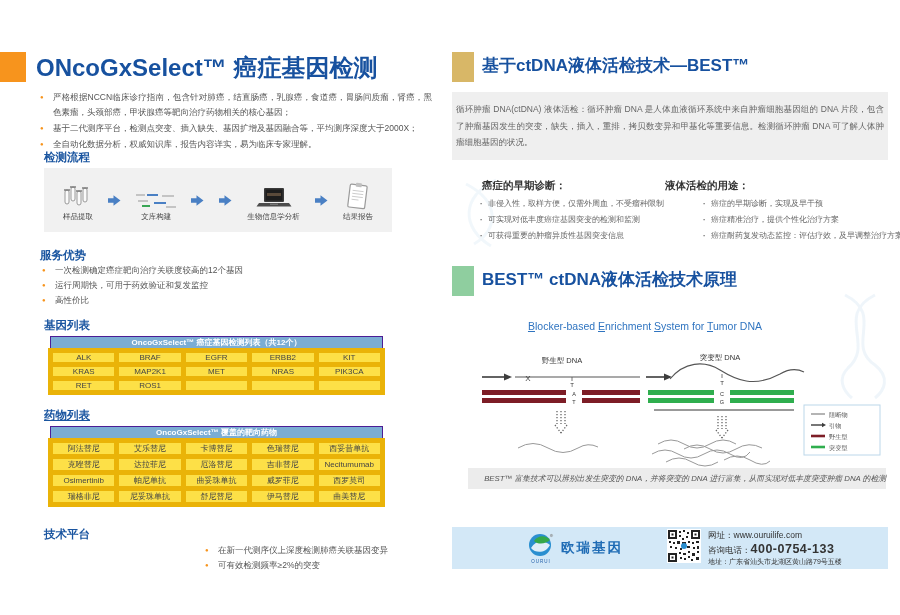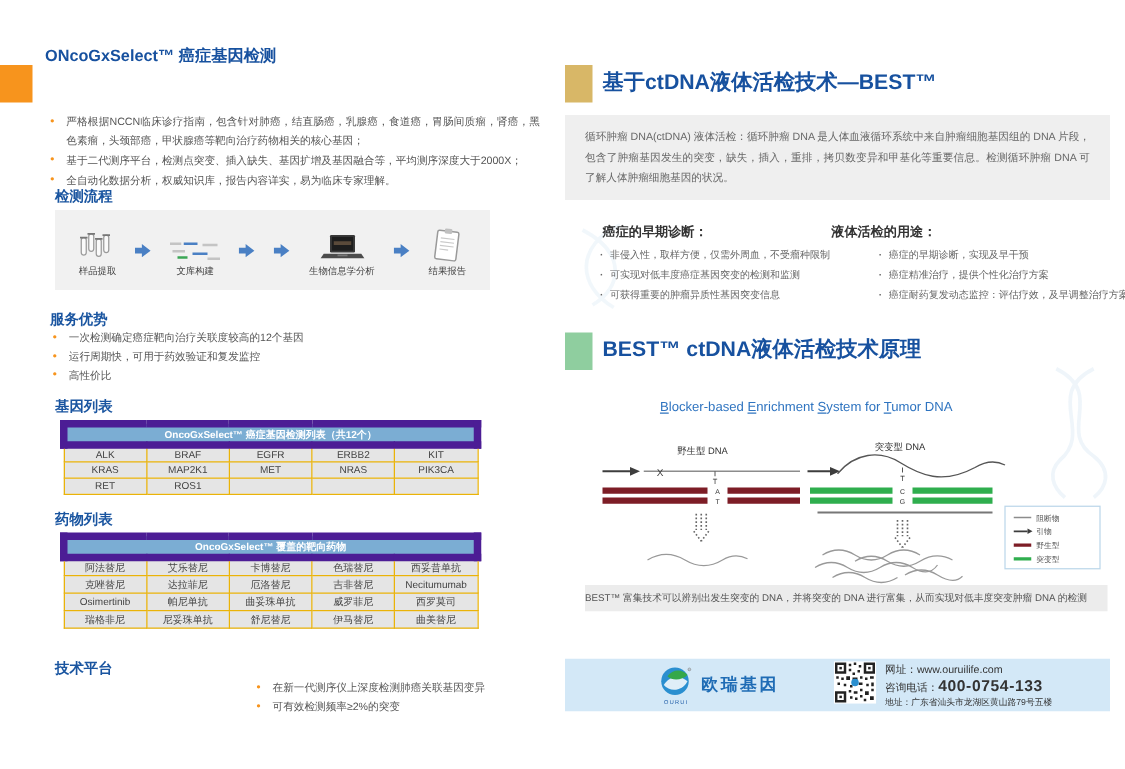--- a/index.html
+++ b/index.html
@@ -5,65 +5,65 @@
   * { margin:0; padding:0; box-sizing:border-box; }
   body { background:#e8e8e8; font-family:"Liberation Sans","DejaVu Sans",sans-serif; }
   .page { position:relative; width:900px; height:615px; background:#fff; overflow:hidden; }
 
   .accent-block { position:absolute; width:22px; height:30px; }
   .accent-orange { left:0; top:52px; width:26px; background:#f7941d; }
   .accent-gold   { left:452px; top:52px; background:#d8b767; }
   .accent-green  { left:452px; top:266px; background:#8fce9f; }
 
   .sec-title { position:absolute; font-weight:bold; color:#17519f; white-space:nowrap; }
-  .t-left  { left:36px;  top:36px; font-size:13px; }
+  .t-left  { left:36px;  top:52px; font-size:24px; }
   .t-right { left:482px; top:54px; font-size:17px; }
   .t-best  { left:482px; top:268px; font-size:17px; }
 
   .bullets { position:absolute; list-style:none; }
   .bullets li { position:relative; padding-left:13px; font-size:8.5px; color:#555; line-height:15px; }
   .bullets li::before { content:"●"; position:absolute; left:0; top:0; font-size:6px; color:#f7941d; }
   .intro-bullets { left:40px; top:90px; width:392px; }
   .intro-bullets li { text-align:justify; margin-bottom:1px; }
 
   .h2 { position:absolute; font-size:11.5px; font-weight:bold; color:#1a55a0; white-space:nowrap; }
 
   .flow-box { position:absolute; left:44px; top:168px; width:348px; height:64px; background:#f1f1f1;
               display:flex; align-items:center; justify-content:space-evenly; padding:0 4px; }
   .flow-step { display:flex; flex-direction:column; align-items:center; }
   .flow-icon { height:32px; display:flex; align-items:flex-end; }
   .flow-label { font-size:7.5px; color:#444; margin-top:2px; white-space:nowrap; }
 
   .data-table { position:absolute; left:48px; width:337px; border-collapse:collapse; table-layout:fixed; }
-  .data-table th { background:#7badd3; color:#fff; font-size:8px; font-weight:bold; height:14px; border:6px solid #4c1d95; }
-  .data-table td { border:1px solid #eab308; font-size:8px; color:#444; text-align:center; background:#e5e5e5; }
+  .data-table th { background:#7badd3; color:#fff; font-size:8px; font-weight:bold; height:14px; border:1px solid #4c1d95; }
+  .data-table td { border:5px solid #eab308; font-size:8px; color:#444; text-align:center; background:#fde047; }
   .gene-table { top:336px; } .gene-table td { height:13px; }
   .drug-table { top:426px; } .drug-table td { height:14px; }
 
   .plat-left  { left:46px;  top:543px; width:150px; }
   .plat-right { left:205px; top:543px; width:200px; }
 
   .intro-box { position:absolute; left:452px; top:92px; width:436px; background:#efefef;
-               padding:9px 16px; font-size:8.5px; color:#666; line-height:1.95; text-align:justify; }
+               padding:9px 4px; font-size:8.5px; color:#666; line-height:1.95; text-align:justify; }
 
   .col-h3 { position:absolute; font-size:10.5px; font-weight:bold; color:#333; white-space:nowrap; }
   .pros-h { left:482px; top:179px; } .uses-h { left:665px; top:179px; }
   .dot-list { position:absolute; list-style:none; }
   .dot-list li { position:relative; padding-left:8px; font-size:8px; color:#666; line-height:16px; white-space:nowrap; }
   .dot-list li::before { content:"·"; position:absolute; left:0; top:0; font-weight:bold; color:#666; }
   .pros-l { left:480px; top:196px; } .uses-l { left:703px; top:196px; }
 
   .subtitle { position:absolute; left:452px; top:320px; width:386px; text-align:center;
               font-size:10.5px; color:#2f74c0; }
   .subtitle .u { text-decoration:underline; }
 
   .diagram { position:absolute; left:452px; top:350px; }
 
   .caption-bar { position:absolute; left:468px; top:468px; width:418px; height:21px; background:#ececec;
-                 font-size:7.8px; color:#555; text-align:left; line-height:21px; white-space:nowrap; }
+                 font-size:7.8px; color:#555; text-align:right; line-height:21px; white-space:nowrap;font-style:italic; }
 
   .footer { position:absolute; left:452px; top:527px; width:436px; height:42px; background:#d3e8f7;
             display:flex; align-items:center; }
   .logo-wrap { display:flex; align-items:center; margin-left:76px; }
   .logo-mark { display:flex; flex-direction:column; align-items:center; }
   .logo-ourui { font-size:4.5px; letter-spacing:1px; color:#1f5ca8; margin-top:1px; }
   .company-name { font-size:13.5px; font-weight:bold; color:#1f6cb5; letter-spacing:2px; margin-left:7px; }
   .qr { margin-left:44px; }
   .contact { margin-left:7px; color:#333; }
   .c-line1 { font-size:8.5px; }
@@ -219,21 +219,21 @@
       <tr>
         <td>RET</td>
         <td>ROS1</td>
         <td></td>
         <td></td>
         <td></td>
       </tr>
     </tbody>
   </table>
 
-  <div class="h2" style="left:44px; top:408px;">药物列表</div>
+  <div class="h2" style="left:44px; top:408px;text-decoration:underline;">药物列表</div>
   <table class="data-table drug-table">
     <thead>
         <tr>
           <th colspan="5">OncoGxSelect™ 覆盖的靶向药物</th>
         </tr>
       </thead>
     <tbody>
       <tr>
         <td>阿法替尼</td>
         <td>艾乐替尼</td>

